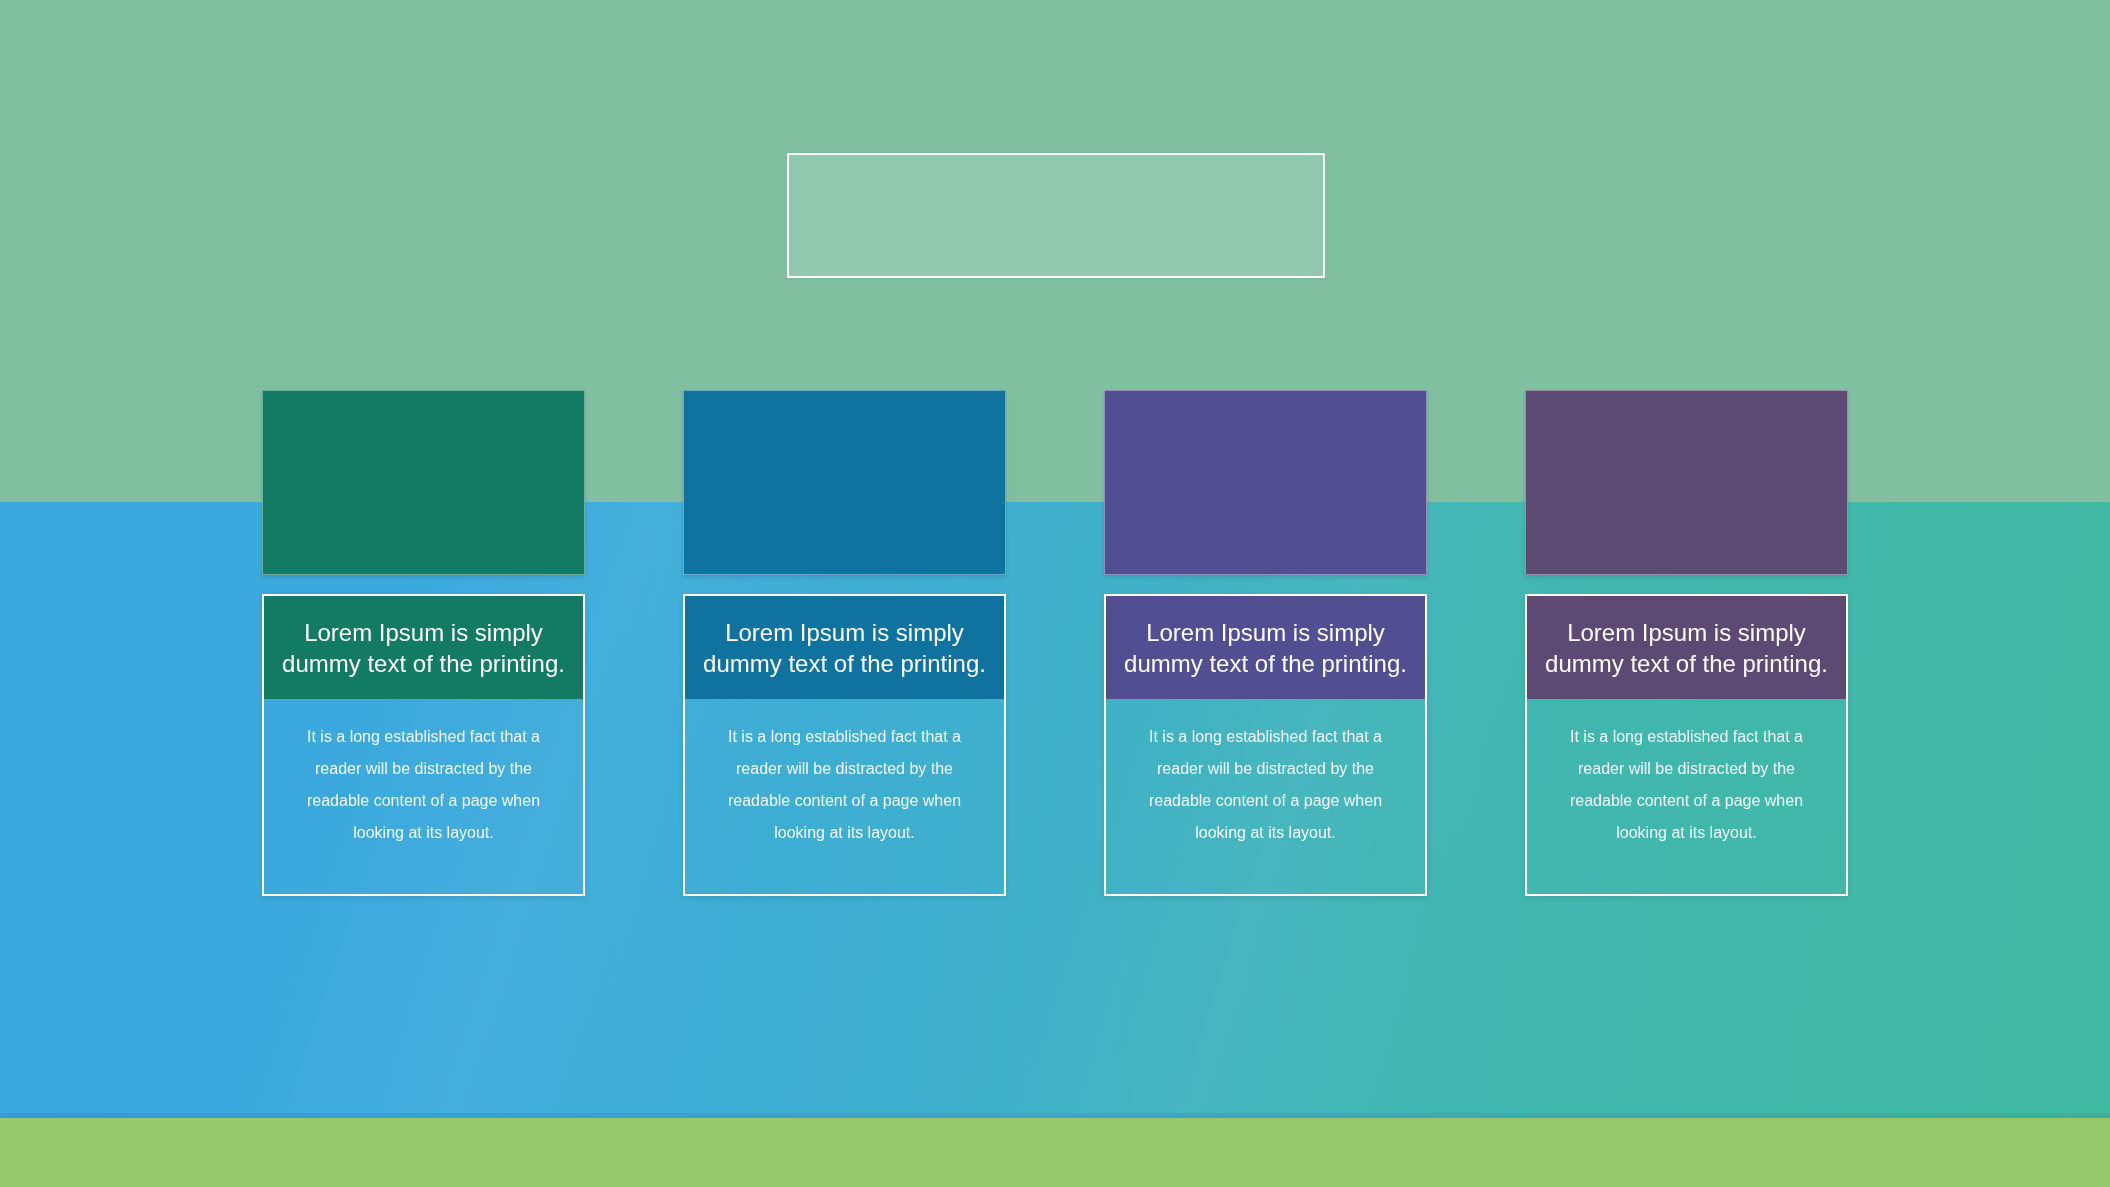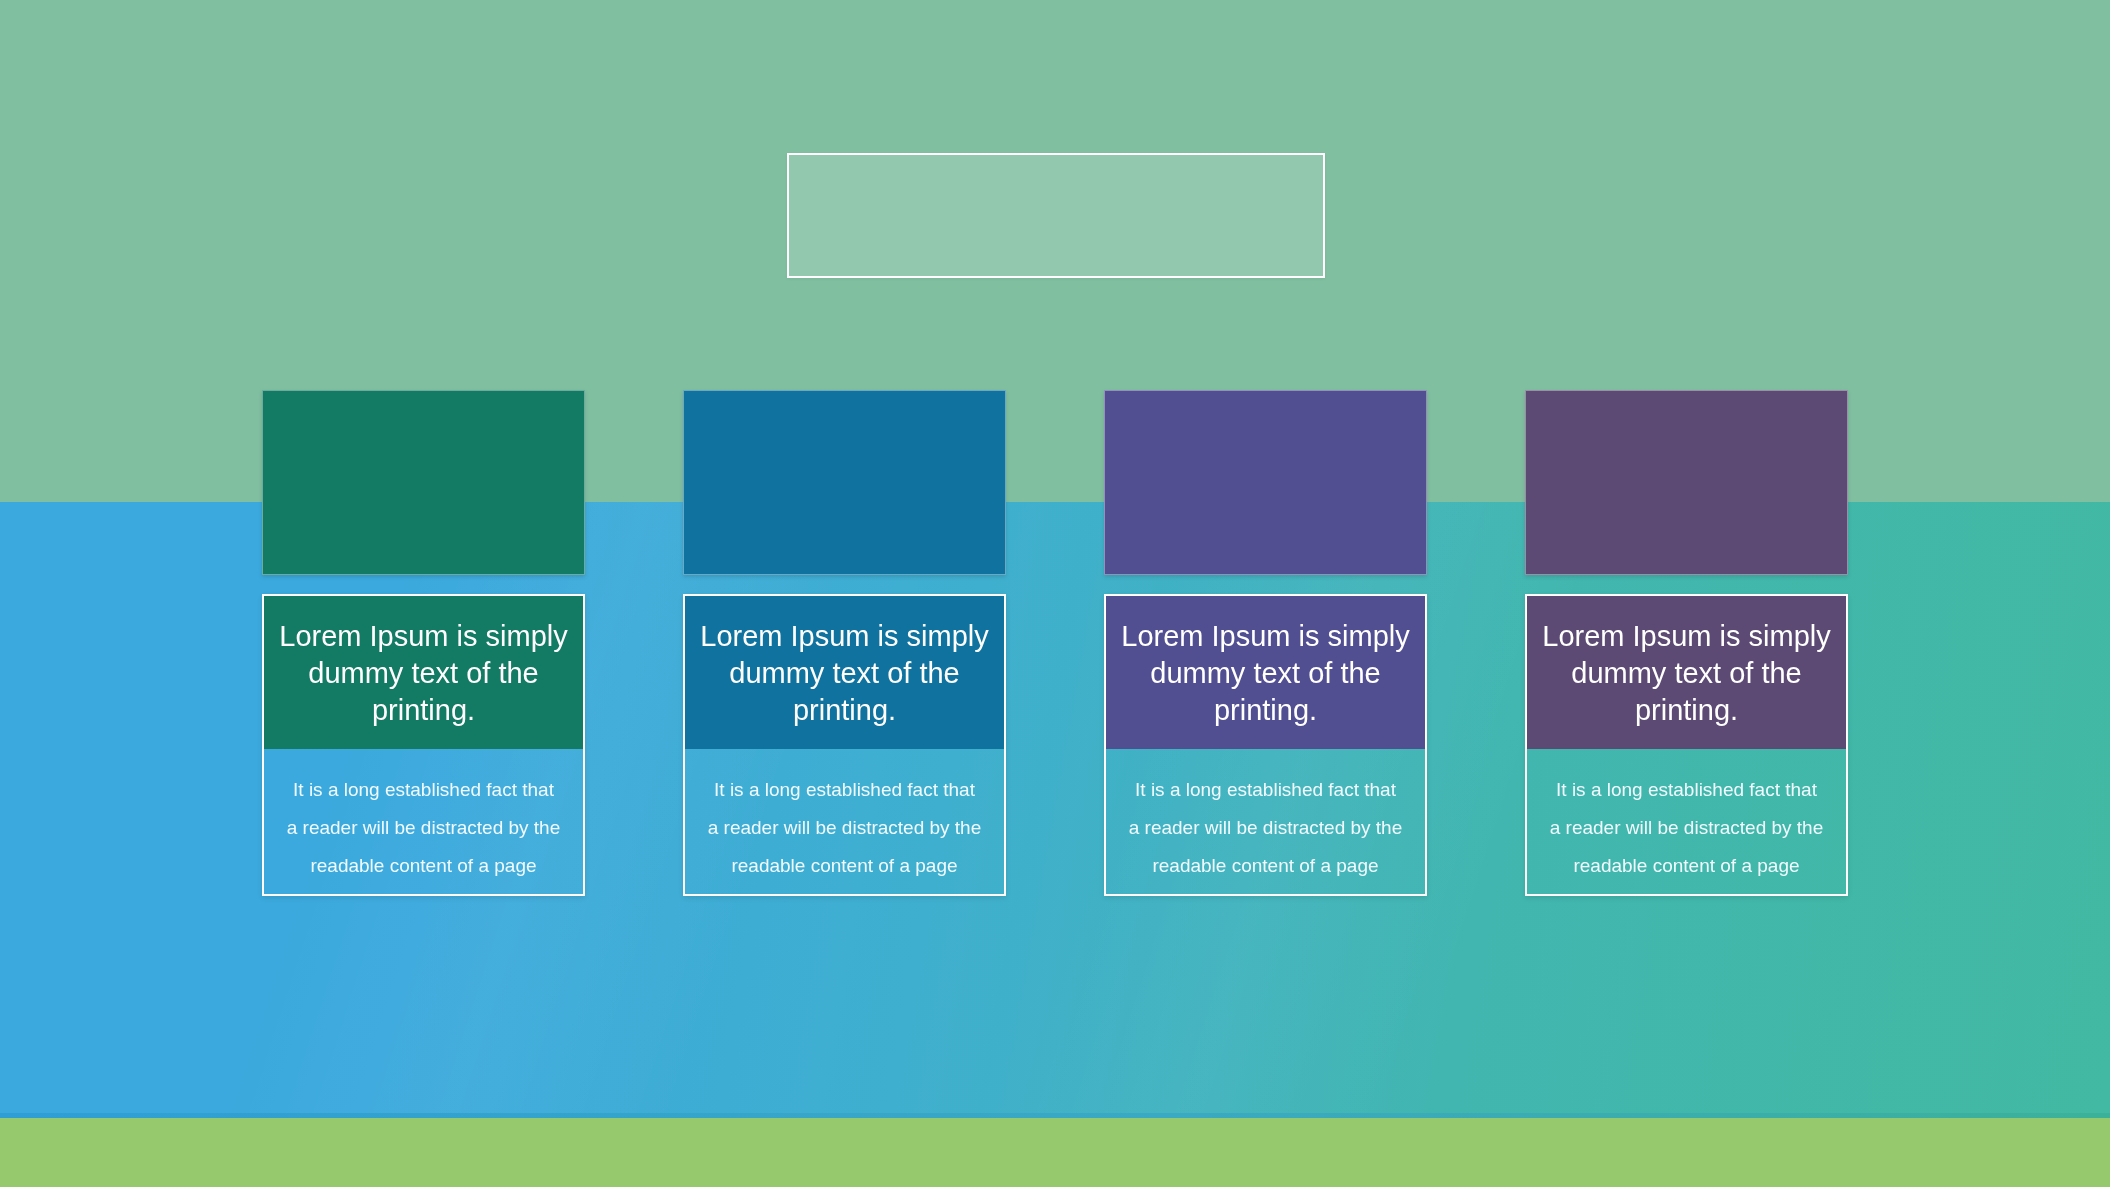--- a/index.html
+++ b/index.html
@@ -91,30 +91,30 @@
     border:2px solid #ffffff;
     box-shadow:0 2px 5px rgba(0,0,0,0.10);
     display:flex;
     flex-direction:column;
     overflow:hidden;
   }
   .card-title {
     padding:22px 14px 20px 14px;
     text-align:center;
     color:#ffffff;
-    font-size:29px;
+    font-size:24px;
     line-height:1.28;
     font-weight:400;
   }
   .card-text {
     flex:1;
     padding:22px 22px 16px 22px;
     text-align:center;
     color:#f2fbff;
-    font-size:19px;
+    font-size:16px;
     line-height:2.0;
     font-weight:400;
   }
 </style>
 </head>
 <body>
 
 <div class="stage">
 
   <div class="band-top" style="background: rgb(129, 191, 161);"></div>

